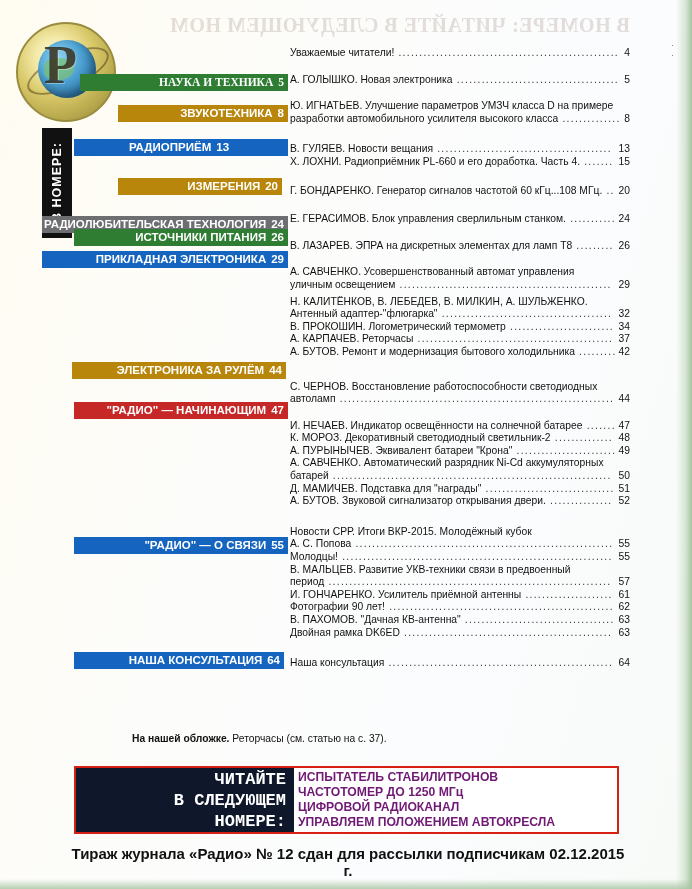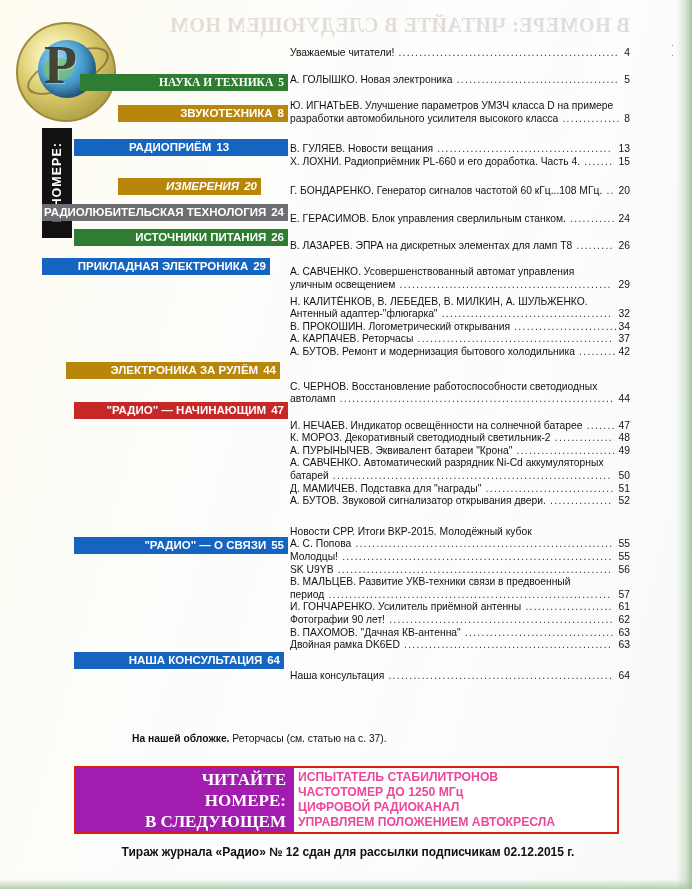--- a/index.html
+++ b/index.html
@@ -175,46 +175,46 @@
     left: 74px; top: 766px;
     width: 545px; height: 68px;
     border: 2px solid #d81f13;
     box-sizing: border-box;
     background: #ffffff;
   }
   .next-left {
     position: absolute;
     left: 0; top: 0;
     width: 218px; height: 64px;
-    background: #a21caf;
+    background: #0f172a;
     color: #ffffff;
-    font-family: Liberation Serif, serif;
+    font-family: Liberation Mono, monospace;
     font-weight: bold;
     font-size: 17px;
     line-height: 21px;
     text-align: right;
     padding: 1px 8px 0 0;
     box-sizing: border-box;
   }
   .next-right {
     position: absolute;
     left: 222px; top: 2px;
     width: 318px;
-    color: #ec4899;
+    color: #701a75;
     font-family: "Liberation Sans", sans-serif;
     font-weight: bold;
     font-size: 12.2px;
     line-height: 15px;
   }
   .footer-line {
     position: absolute;
     left: 68px; top: 845px;
     width: 560px;
     text-align: center;
-    font-size: 12px;
+    font-size: 15px;
     font-weight: bold;
     color: #111;
   }
   .dot-marks {
     position: absolute;
     right: 18px; top: 40px;
     font-size: 9px;
     color: #777;
   }
 </style>
@@ -235,25 +235,25 @@
   </div>
 
   <div class="vert-label">
     <span>В НОМЕРЕ:</span>
   </div>
 
   <div id="bars">
       <div class="bar" style="left: 80px; top: 74px; width: 208px; background: rgb(46, 125, 50); font-family: Liberation Serif, serif;"><span>НАУКА И ТЕХНИКА</span><span class="pg">5</span></div>
       <div class="bar" style="left: 118px; top: 105px; width: 170px; background: rgb(184, 134, 11);"><span>ЗВУКОТЕХНИКА</span><span class="pg">8</span></div>
       <div class="bar" style="left: 74px; top: 139px; width: 214px; background: rgb(21, 101, 192); text-align: center;"><span>РАДИОПРИЁМ</span><span class="pg">13</span></div>
-      <div class="bar" style="left: 118px; top: 178px; width: 143px; background: rgb(184, 134, 11); font-style: italic;"><span>ИЗМЕРЕНИЯ</span><span class="pg">20</span></div>
-      <div class="bar" style="left: 42px; top: 204px; width: 246px; background: rgb(109, 110, 113);"><span>РАДИОЛЮБИТЕЛЬСКАЯ ТЕХНОЛОГИЯ</span><span class="pg">24</span></div>
+      <div class="bar" style="left: 118px; top: 178px; width: 164px; background: rgb(184, 134, 11);"><span>ИЗМЕРЕНИЯ</span><span class="pg">20</span></div>
+      <div class="bar" style="left: 42px; top: 216px; width: 246px; background: rgb(109, 110, 113);"><span>РАДИОЛЮБИТЕЛЬСКАЯ ТЕХНОЛОГИЯ</span><span class="pg">24</span></div>
       <div class="bar" style="left: 74px; top: 229px; width: 214px; background: rgb(46, 125, 50);"><span>ИСТОЧНИКИ ПИТАНИЯ</span><span class="pg">26</span></div>
-      <div class="bar" style="left: 42px; top: 258px; width: 228px; background: rgb(21, 101, 192);"><span>ПРИКЛАДНАЯ ЭЛЕКТРОНИКА</span><span class="pg">29</span></div>
-      <div class="bar" style="left: 66px; top: 362px; width: 214px; background: rgb(184, 134, 11);"><span>ЭЛЕКТРОНИКА ЗА РУЛЁМ</span><span class="pg">44</span></div>
+      <div class="bar" style="left: 42px; top: 251px; width: 246px; background: rgb(21, 101, 192);"><span>ПРИКЛАДНАЯ ЭЛЕКТРОНИКА</span><span class="pg">29</span></div>
+      <div class="bar" style="left: 72px; top: 362px; width: 214px; background: rgb(184, 134, 11);"><span>ЭЛЕКТРОНИКА ЗА РУЛЁМ</span><span class="pg">44</span></div>
       <div class="bar" style="left: 74px; top: 402px; width: 214px; background: rgb(198, 40, 40);"><span>"РАДИО" — НАЧИНАЮЩИМ</span><span class="pg">47</span></div>
       <div class="bar" style="left: 74px; top: 537px; width: 214px; background: rgb(21, 101, 192);"><span>"РАДИО" — О СВЯЗИ</span><span class="pg">55</span></div>
       <div class="bar" style="left: 74px; top: 652px; width: 210px; background: rgb(21, 101, 192);"><span>НАША КОНСУЛЬТАЦИЯ</span><span class="pg">64</span></div>
     </div>
 
   <div class="toc" id="toc">
       <div class="entry"><span class="txt">Уважаемые читатели!</span><span class="dots"> ..................................................... </span><span class="pg">4</span></div>
       <div style="height: 14px;"></div>
       <div class="entry"><span class="txt">А. ГОЛЫШКО. Новая электроника</span><span class="dots"> ....................................... </span><span class="pg">5</span></div>
       <div style="height: 14px;"></div>
@@ -267,58 +267,57 @@
       <div style="height: 16px;"></div>
       <div class="entry"><span class="txt">Е. ГЕРАСИМОВ. Блок управления сверлильным станком.</span><span class="dots"> ........... </span><span class="pg">24</span></div>
       <div style="height: 14px;"></div>
       <div class="entry"><span class="txt">В. ЛАЗАРЕВ. ЭПРА на дискретных элементах для ламп Т8</span><span class="dots"> ......... </span><span class="pg">26</span></div>
       <div style="height: 14px;"></div>
       <div class="entry"><span class="txt">А. САВЧЕНКО. Усовершенствованный автомат управления</span></div>
       <div class="entry"><span class="txt">уличным освещением</span><span class="dots"> ................................................... </span><span class="pg">29</span></div>
       <div style="height: 4px;"></div>
       <div class="entry"><span class="txt">Н. КАЛИТЁНКОВ, В. ЛЕБЕДЕВ, В. МИЛКИН, А. ШУЛЬЖЕНКО.</span></div>
       <div class="entry"><span class="txt">Антенный адаптер-"флюгарка"</span><span class="dots"> ......................................... </span><span class="pg">32</span></div>
-      <div class="entry"><span class="txt">В. ПРОКОШИН. Логометрический открывания</span><span class="dots"> ......................... </span><span class="pg">34</span></div>
+      <div class="entry"><span class="txt">В. ПРОКОШИН. Логометрический термометр</span><span class="dots"> ......................... </span><span class="pg">34</span></div>
       <div class="entry"><span class="txt">А. КАРПАЧЕВ. Реторчасы</span><span class="dots"> ............................................... </span><span class="pg">37</span></div>
       <div class="entry"><span class="txt">А. БУТОВ. Ремонт и модернизация бытового холодильника</span><span class="dots"> ......... </span><span class="pg">42</span></div>
       <div style="height: 22px;"></div>
       <div class="entry"><span class="txt">С. ЧЕРНОВ. Восстановление работоспособности светодиодных</span></div>
       <div class="entry"><span class="txt">автоламп</span><span class="dots"> .................................................................. </span><span class="pg">44</span></div>
       <div style="height: 14px;"></div>
       <div class="entry"><span class="txt">И. НЕЧАЕВ. Индикатор освещённости на солнечной батарее</span><span class="dots"> ....... </span><span class="pg">47</span></div>
       <div class="entry"><span class="txt">К. МОРОЗ. Декоративный светодиодный светильник-2</span><span class="dots"> .............. </span><span class="pg">48</span></div>
       <div class="entry"><span class="txt">А. ПУРЫНЫЧЕВ. Эквивалент батареи "Крона"</span><span class="dots"> ........................ </span><span class="pg">49</span></div>
       <div class="entry"><span class="txt">А. САВЧЕНКО. Автоматический разрядник Ni-Cd аккумуляторных</span></div>
       <div class="entry"><span class="txt">батарей</span><span class="dots"> ................................................................... </span><span class="pg">50</span></div>
       <div class="entry"><span class="txt">Д. МАМИЧЕВ. Подставка для "награды"</span><span class="dots"> ............................... </span><span class="pg">51</span></div>
       <div class="entry"><span class="txt">А. БУТОВ. Звуковой сигнализатор открывания двери.</span><span class="dots"> ............... </span><span class="pg">52</span></div>
       <div style="height: 18px;"></div>
       <div class="entry"><span class="txt">Новости СРР. Итоги ВКР-2015. Молодёжный кубок</span></div>
       <div class="entry"><span class="txt">А. С. Попова</span><span class="dots"> .............................................................. </span><span class="pg">55</span></div>
       <div class="entry"><span class="txt">Молодцы!</span><span class="dots"> ................................................................. </span><span class="pg">55</span></div>
-      <div class="entry"><span class="txt">SK U9YB</span><span class="dots"> .................................................................. </span><span class="pg">56</span></div>
       <div class="entry"><span class="txt">В. МАЛЬЦЕВ. Развитие УКВ-техники связи в предвоенный</span></div>
       <div class="entry"><span class="txt">период</span><span class="dots"> .................................................................... </span><span class="pg">57</span></div>
       <div class="entry"><span class="txt">И. ГОНЧАРЕНКО. Усилитель приёмной антенны</span><span class="dots"> ..................... </span><span class="pg">61</span></div>
       <div class="entry"><span class="txt">Фотографии 90 лет!</span><span class="dots"> ...................................................... </span><span class="pg">62</span></div>
       <div class="entry"><span class="txt">В. ПАХОМОВ. "Дачная КВ-антенна"</span><span class="dots"> .................................... </span><span class="pg">63</span></div>
       <div class="entry"><span class="txt">Двойная рамка DK6ED</span><span class="dots"> .................................................. </span><span class="pg">63</span></div>
       <div style="height: 18px;"></div>
       <div class="entry"><span class="txt">Наша консультация</span><span class="dots"> ...................................................... </span><span class="pg">64</span></div>
     </div>
 
   <div class="note" style="left:84px; top:733px; width:540px;">
     <b>На нашей обложке.</b><span> Реторчасы (см. статью на с. 37).</span>
   </div>
 
   <div class="next-box">
     <div class="next-left" id="next-left">
         <div>ЧИТАЙТЕ</div>
+        <div>В СЛЕДУЮЩЕМ</div>
         <div>НОМЕРЕ:</div>
-        <div>В СЛЕДУЮЩЕМ</div>
       </div>
     <div class="next-right" id="next-right">
         <div>ИСПЫТАТЕЛЬ СТАБИЛИТРОНОВ</div>
         <div>ЧАСТОТОМЕР ДО 1250 МГц</div>
         <div>ЦИФРОВОЙ РАДИОКАНАЛ</div>
         <div>УПРАВЛЯЕМ ПОЛОЖЕНИЕМ АВТОКРЕСЛА</div>
       </div>
   </div>
 
   <div class="footer-line">Тираж журнала «Радио» № 12 сдан для рассылки подписчикам 02.12.2015 г.</div>

